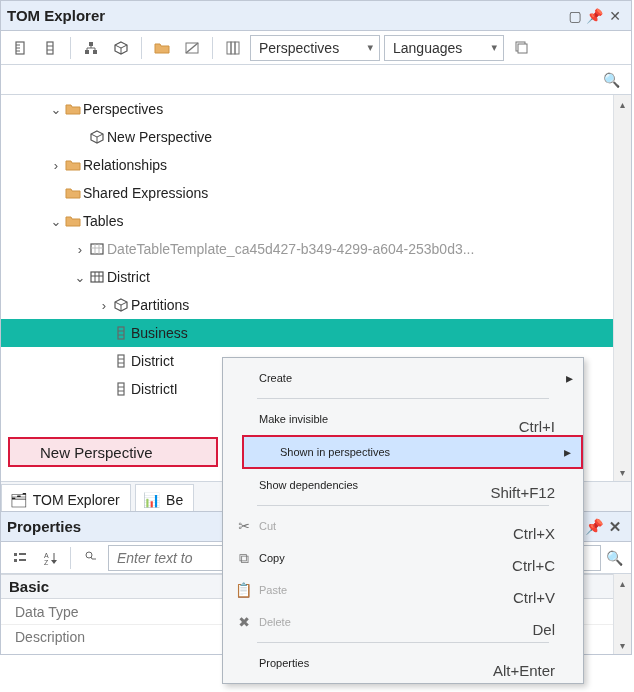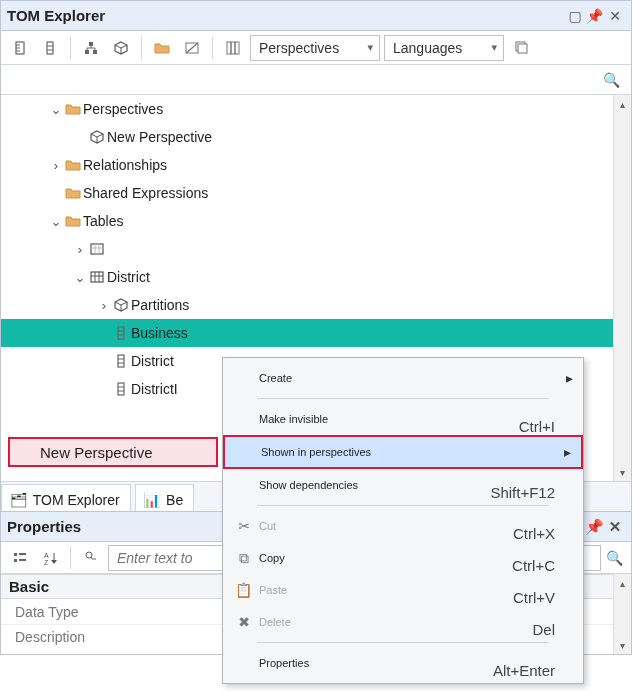--- a/index.html
+++ b/index.html
@@ -126,21 +126,21 @@
     background:#f5f6f7;
     border:1px solid #aeb6bf;
     box-shadow:3px 3px 6px rgba(0,0,0,0.2);
     z-index:10;
     padding:4px 0;
   }
   .ctx-row {
     height:32px; display:flex; align-items:center;
     padding:0 10px 0 6px;
   }
-  .ctx-row.highlight { background:#cfe4ff; border:2px solid #d8183c; border-left-width:2px; border-right-width:2px; height:34px; }
+  .ctx-row.highlight { background:#cfe4ff; border:2px solid #d8183c; border-left-width:2px; border-right-width:2px; height:34px;margin-left:19px; }
   .ctx-icon-col { width:30px; display:flex; justify-content:center; color:#777; }
   .ctx-label { flex:1; font-size:11px; }
   .ctx-short { width:90px; text-align:right; color:#444; font-size:15px;margin-top:15px; }
   .ctx-arrow { width:18px; text-align:right; color:#333; }
   .ctx-sep { height:1px; background:#d0d4d9; margin:4px 34px 4px 34px; }
   .ctx-disabled { color:#a9a9a9; }
 </style>
 </head>
 <body>
 
@@ -287,20 +287,21 @@
       <div class="tree-row disabled-text" style="padding-left:72px;">
         <span class="expander">›</span>
         <span class="tree-icon">
             <svg class="table-icon" viewBox="0 0 16 16">
               <rect x="2" y="3" width="12" height="10" stroke="#bbb"></rect>
               <line x1="2" y1="7" x2="14" y2="7" stroke="#bbb"></line>
               <line x1="6" y1="3" x2="6" y2="13" stroke="#bbb"></line>
               <line x1="10" y1="3" x2="10" y2="13" stroke="#bbb"></line>
             </svg>
           </span>
+        <span>DateTableTemplate_ca45d427-b349-4299-a604-253b0d3...</span>
       </div>
 
       <div class="tree-row" style="padding-left:72px;">
         <span class="expander">⌄</span>
         <span class="tree-icon">
             <svg class="table-icon" viewBox="0 0 16 16">
               <rect x="2" y="3" width="12" height="10"></rect>
               <line x1="2" y1="7" x2="14" y2="7" stroke="#555"></line>
               <line x1="6" y1="3" x2="6" y2="13" stroke="#555"></line>
               <line x1="10" y1="3" x2="10" y2="13" stroke="#555"></line>

